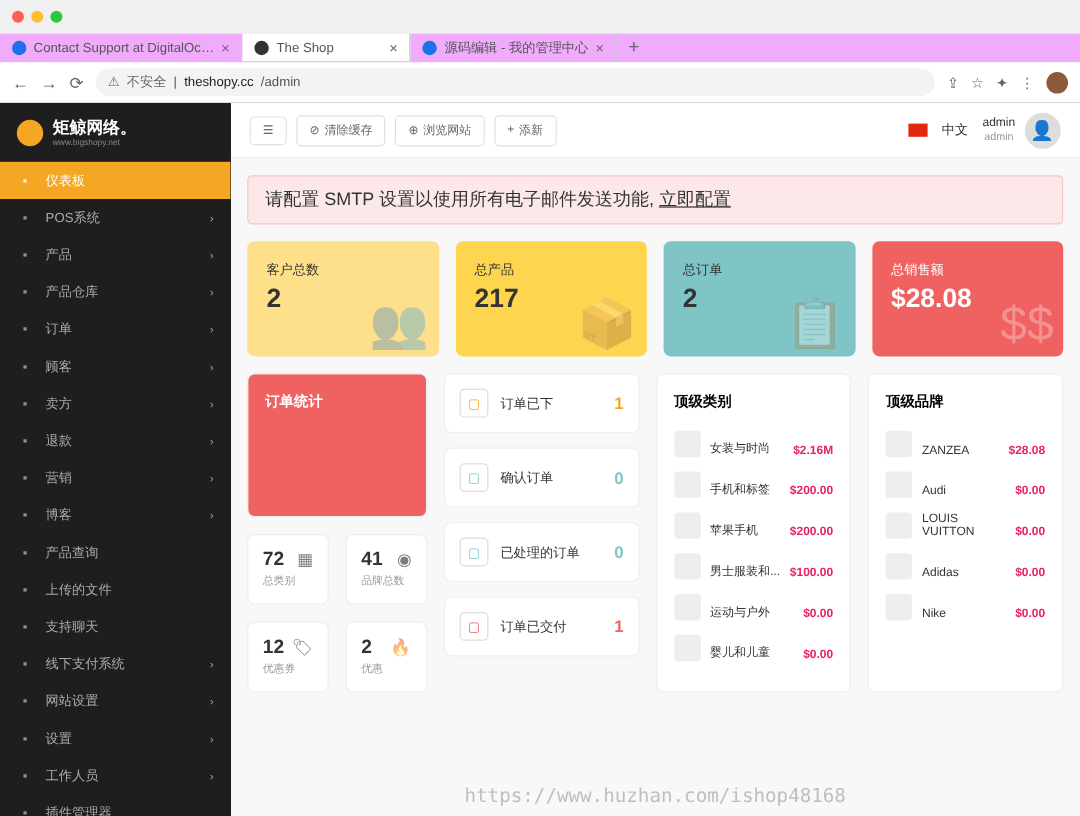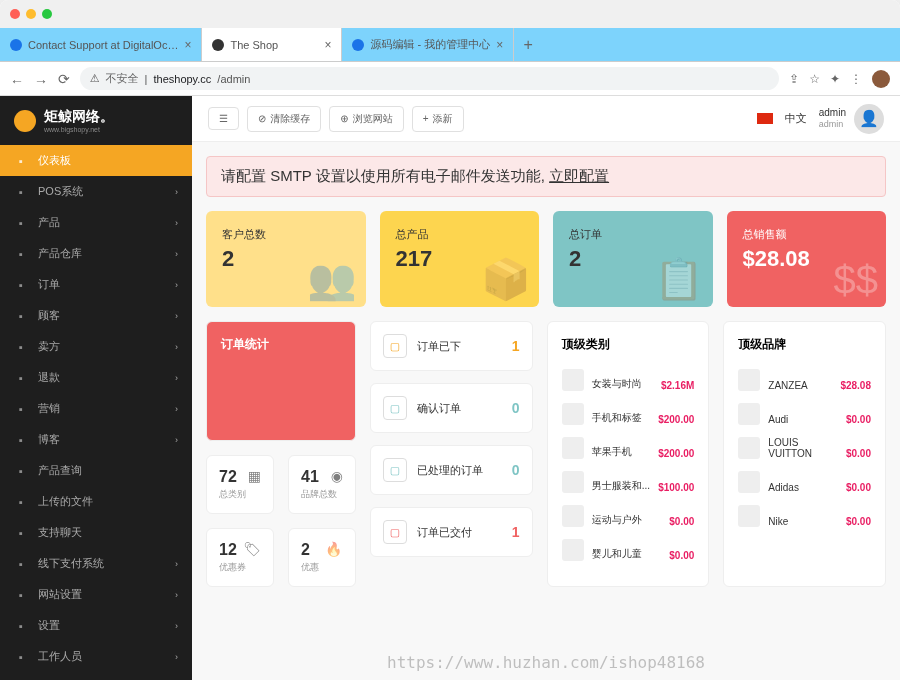--- a/index.html
+++ b/index.html
@@ -1,21 +1,21 @@
 <!DOCTYPE html>
 <html><head>
 <meta charset="utf-8">
 <style>
 *{margin:0;padding:0;box-sizing:border-box;font-family:-apple-system,BlinkMacSystemFont,sans-serif}
 body{background:#f5f5f5;width:900px;height:680px;overflow:hidden}
 .window{background:#fff;border-radius:8px;width:900px;height:680px;display:flex;flex-direction:column;box-shadow:0 4px 20px rgba(0,0,0,0.15)}
 .titlebar{height:28px;display:flex;align-items:center;padding:0 10px;gap:6px;background:#f0f0f0;border-radius:8px 8px 0 0}
 .dot{width:10px;height:10px;border-radius:50%}
 .dot.r{background:#ff5f57}.dot.y{background:#febc2e}.dot.g{background:#28c840}
-.tabs{display:flex;height:34px;background:#7dd3fc;border-bottom:1px solid #ccc}
+.tabs{display:flex;height:24px;background:#f0abfc;border-bottom:1px solid #ccc}
 .tab{display:flex;align-items:center;gap:6px;padding:0 10px;font-size:11px;color:#555;border-right:1px solid #ccc;min-width:140px;position:relative}
 .tab.active{background:#fff}
 .tab .fav{width:12px;height:12px;border-radius:50%;background:#333;flex-shrink:0}
 .tab .fav.b{background:#1a73e8}
 .tab .close{margin-left:auto;color:#666;cursor:pointer;font-size:12px}
 .newtab{width:28px;display:flex;align-items:center;justify-content:center;color:#666;font-size:16px}
 .addrbar{display:flex;align-items:center;height:34px;padding:0 10px;gap:10px;background:#fff;border-bottom:1px solid #ddd}
 .navbtn{color:#666;font-size:14px;cursor:pointer}
 .addr{flex:1;display:flex;align-items:center;gap:6px;background:#f1f3f4;border-radius:14px;padding:4px 10px;font-size:11px;color:#555}
 .addr .warn{color:#666}
@@ -31,21 +31,21 @@
 .navitem.active{background:#f5a623;color:#fff}
 .navitem .ico{width:14px;height:14px;display:flex;align-items:center;justify-content:center;font-size:11px;opacity:0.8}
 .navitem .chev{margin-left:auto;font-size:9px}
 .main{flex:1;background:#f8f8f8;display:flex;flex-direction:column;overflow:hidden}
 .topbar{height:46px;background:#fff;display:flex;align-items:center;padding:0 16px;gap:8px;border-bottom:1px solid #eee}
 .tbtn{display:flex;align-items:center;gap:4px;padding:5px 10px;border:1px solid #e0e0e0;border-radius:4px;font-size:10px;color:#666;cursor:pointer;background:#fff}
 .tright{margin-left:auto;display:flex;align-items:center;gap:12px}
 .flag{width:16px;height:11px;background:#de2910}
 .lang{font-size:11px;color:#333}
 .user{display:flex;align-items:center;gap:8px}
-.user .txt{font-size:10px;text-align:left;line-height:1.2}
+.user .txt{font-size:10px;text-align:center;line-height:1.2}
 .user .name{color:#333;font-weight:500}
 .user .role{color:#999;font-size:9px}
 .avatar{width:30px;height:30px;border-radius:50%;background:#ddd;display:flex;align-items:center;justify-content:center;color:#999}
 .content{flex:1;padding:14px;overflow-y:auto}
 .alert{background:#fce8e8;border:1px solid #f5c6c6;padding:10px 14px;border-radius:4px;font-size:15px;color:#333;margin-bottom:14px}
 .alert a{color:#333;text-decoration:underline;font-weight:500}
 .stats{display:grid;grid-template-columns:repeat(4,1fr);gap:14px;margin-bottom:14px}
 .stat{padding:16px;border-radius:6px;color:#333;position:relative;overflow:hidden;height:96px}
 .stat.s1{background:#ffe08a}.stat.s2{background:#fdd54f}.stat.s3{background:#7fc5c5}.stat.s4{background:#f06262;color:#fff}
 .stat .lbl{font-size:11px;margin-bottom:4px}

